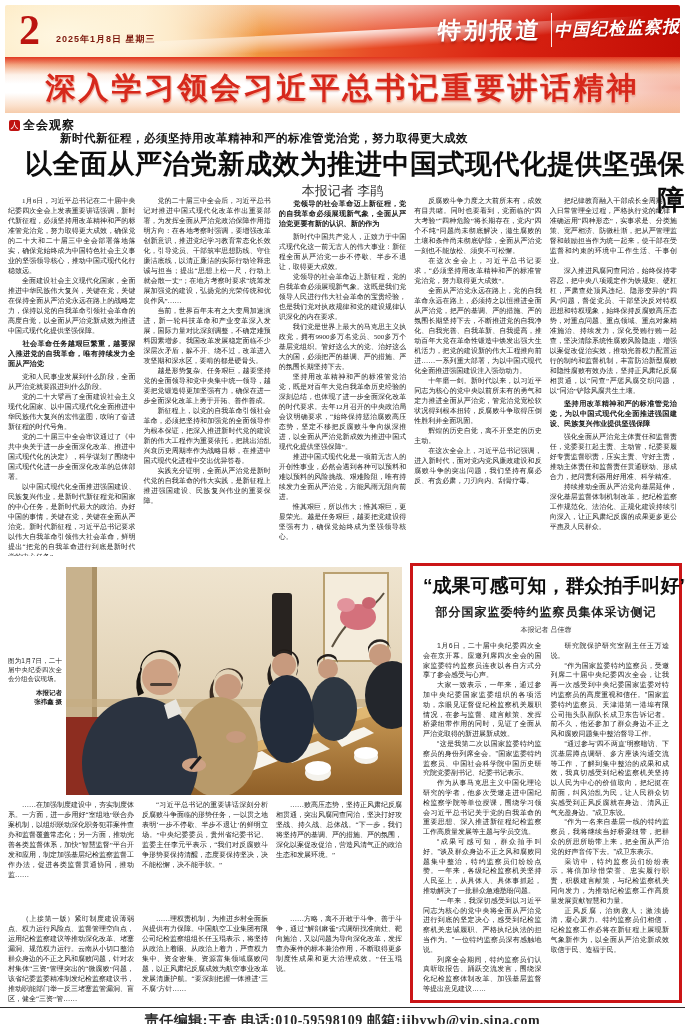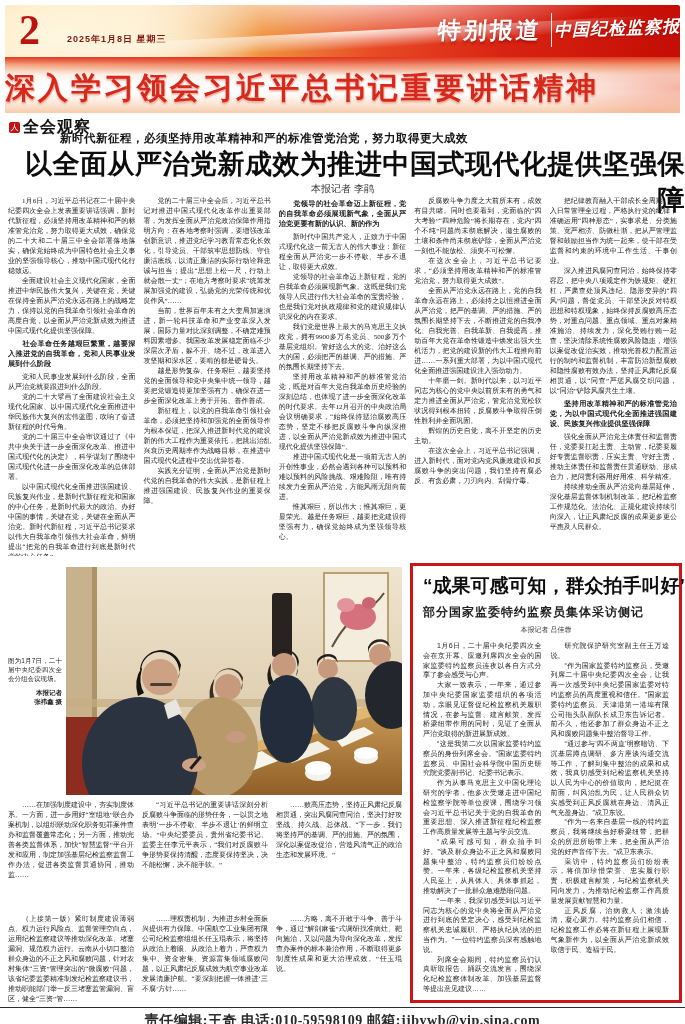--- a/index.html
+++ b/index.html
@@ -10,65 +10,65 @@
   .hdr-top{position:relative;height:52px;overflow:hidden;border-radius:2px 2px 0 0;
     background:
       radial-gradient(ellipse 300px 140px at 8% 60%, rgba(255,248,228,.96) 0%, rgba(255,240,210,.8) 38%, rgba(255,230,190,0) 68%),
       radial-gradient(ellipse 430px 80px at 52% -30%, rgba(255,255,255,.9), rgba(255,255,255,0) 62%),
       linear-gradient(99deg,#f6cd7a 0%,#f7ead0 20%,#f0953f 38%,#e84b26 55%,#d92312 74%,#c30d05 100%);}
   .hdr-top::after{content:"";position:absolute;left:-8%;top:26px;width:120%;height:70px;
       background:radial-gradient(ellipse 420px 26px at 50% 0%, rgba(255,255,255,.85), rgba(255,255,255,0) 70%);
       transform:rotate(-3deg);}
   .pagenum{position:absolute;left:14px;top:0px;font-family:"Liberation Serif",serif;
       font-size:42px;font-weight:bold;color:#bb1410;line-height:50px;}
-  .pagedate{position:absolute;left:62px;top:28px;font-size:9px;font-weight:bold;color:#7c170c;letter-spacing:1px;}
+  .pagedate{position:absolute;left:51px;top:28px;font-size:9px;font-weight:bold;color:#7c170c;letter-spacing:1px;}
   .sect{position:absolute;right:138px;top:10px;font-size:23px;font-weight:bold;color:#fff;
       letter-spacing:3px;transform:skewX(-5deg);text-shadow:0 2px 3px rgba(110,0,0,.55);}
   .mast-div{position:absolute;right:128px;top:8px;width:1px;height:34px;background:rgba(255,255,255,.9);}
   .mast{position:absolute;right:8px;top:12px;width:118px;font-family:"Liberation Serif",serif;
       font-style:italic;font-weight:bold;font-size:17px;color:#fff;transform:rotate(-2deg);
       letter-spacing:1px;text-shadow:0 1px 2px rgba(120,0,0,.5);white-space:nowrap;}
   .hdr-strip{position:relative;height:56px;overflow:hidden;
       background:
         radial-gradient(ellipse 560px 26px at 50% 0%, rgba(223,48,26,.5), rgba(223,48,26,0) 75%),
         radial-gradient(ellipse 200px 60px at 100% 55%, rgba(233,90,50,.45), rgba(233,90,50,0) 70%),
         linear-gradient(180deg,#e23a22 0%,#f4ad88 14%,#fdf1e8 32%,#ffffff 48%,#ffffff 64%,#fbe2cf 86%,#f6ccab 100%);}
-  .banner-title{position:absolute;left:0;right:0;top:11px;text-align:left;
+  .banner-title{position:absolute;left:0;right:0;top:11px;text-align:center;
       font-size:30px;font-weight:bold;color:#d6281c;letter-spacing:3px;
       text-shadow:1px 1px 0 #f6b49e, 0 2px 2px rgba(150,20,5,.25);}
   
   .observe{position:absolute;left:9px;top:117px;display:flex;align-items:center;gap:3px;}
   .obs-icon{width:11px;height:11px;background:#c01312;color:#fff;font-size:8px;line-height:11px;
       text-align:center;border-radius:2px;}
-  .obs-label{font-family:"Liberation Serif",serif;font-size:16px;font-weight:bold;color:#111;letter-spacing:1px;text-align:center;}
+  .obs-label{font-family:"Liberation Serif",serif;font-size:12px;font-weight:bold;color:#111;letter-spacing:1px;text-align:center;}
   .kicker{position:absolute;left:60px;right:20px;top:131px;text-align:left;
       font-size:11.5px;font-weight:bold;color:#151515;letter-spacing:.5px;}
   .headline{position:absolute;left:0;right:0;top:146px;text-align:right;
       font-size:27px;font-weight:bold;color:#0d0d0d;letter-spacing:.5px;}
-  .byline{position:absolute;left:0;right:0;top:182px;text-align:center;font-size:10px;color:#333;}
+  .byline{position:absolute;left:0;right:0;top:182px;text-align:center;font-size:13px;color:#333;}
   
   .cols{position:absolute;left:8px;top:196px;width:669px;height:360px;display:flex;gap:8px;}
   .col{flex:1 1 0;overflow:hidden;}
   .col p, .smallcol p{margin:0;font-size:7px;line-height:10px;text-align:justify;
       text-indent:2em;word-break:break-all;color:#1b1b1b;font-family:Liberation Serif, serif;}
   .col p.bd, .smallcol p.bd{font-weight:bold;font-size:7.2px;margin:3px 0;}
   
   .caption{position:absolute;left:8px;top:656px;width:54px;font-size:6.5px;line-height:9px;
       text-align:justify;word-break:break-all;color:#222;}
   .caption .credit{margin-top:5px;font-weight:bold;text-align:right;}
   .photo{position:absolute;left:66px;top:567px;width:336px;height:228px;overflow:hidden;background:#d9c9ae;}
   
   .belowphoto{position:absolute;left:8px;top:800px;width:394px;height:104px;display:flex;gap:8px;}
   .continued{position:absolute;left:8px;top:914px;width:394px;height:90px;display:flex;gap:8px;}
   .smallcol{flex:1 1 0;overflow:hidden;}
   
   .redbox{position:absolute;left:410px;top:563px;width:272px;height:440px;box-sizing:border-box;
       border:3px solid #cb1517;background:#fff;padding:7px 10px 0;}
   .box-title{text-align:center;font-size:19px;font-weight:bold;color:#0d0d0d;letter-spacing:0px;white-space:nowrap;}
-  .box-sub{font-size:12px;font-weight:bold;color:#222;margin-top:5px;letter-spacing:1px;}
+  .box-sub{text-align:center;font-size:12px;font-weight:bold;color:#222;margin-top:5px;letter-spacing:1px;}
   .box-byline{text-align:center;font-size:7px;color:#333;margin-top:4px;}
   .box-cols{display:flex;gap:9px;margin-top:6px;height:352px;}
   .box-cols .bcol{flex:1 1 0;overflow:hidden;}
   .bcol p{margin:0;font-size:7px;line-height:9.8px;text-align:justify;text-indent:2em;
       word-break:break-all;color:#1b1b1b;}
   
   .footrule{position:absolute;left:0;right:0;top:1007px;border-top:1.5px solid #2d2d2d;}
   .footer{position:absolute;left:0;right:0;top:1012px;text-align:center;
       font-family:"Liberation Serif",serif;font-size:14px;font-weight:bold;color:#2a2a2a;letter-spacing:.5px;}
 </style>
@@ -95,21 +95,21 @@
     <span class="obs-label">全会观察</span>
   </div>
   <div class="kicker">新时代新征程，必须坚持用改革精神和严的标准管党治党，努力取得更大成效</div>
   <div class="headline">以全面从严治党新成效为推进中国式现代化提供坚强保障</div>
   <div class="byline">本报记者 李鹃</div>
 
   <div class="cols">
     <div class="col">
       <p>1月6日，习近平总书记在二十届中央纪委四次全会上发表重要讲话强调，新时代新征程，必须坚持用改革精神和严的标准管党治党，努力取得更大成效，确保党的二十大和二十届三中全会部署落地落实，确保党始终成为中国特色社会主义事业的坚强领导核心，推动中国式现代化行稳致远。</p>
       <p>全面建设社会主义现代化国家，全面推进中华民族伟大复兴，关键在党，关键在保持全面从严治党永远在路上的战略定力，保持以党的自我革命引领社会革命的高度自觉，以全面从严治党新成效为推进中国式现代化提供坚强保障。</p>
-      <p class="bd">社会革命任务越艰巨繁重，越要深入推进党的自我革命，党和人民事业发展到什么阶段</p>
+      <p class="bd">社会革命任务越艰巨繁重，越要深入推进党的自我革命，唯有持续发力全面从严治党</p>
       <p>党和人民事业发展到什么阶段，全面从严治党就要跟进到什么阶段。</p>
       <p>党的二十大擘画了全面建设社会主义现代化国家、以中国式现代化全面推进中华民族伟大复兴的宏伟蓝图，吹响了奋进新征程的时代号角。</p>
       <p>党的二十届三中全会审议通过了《中共中央关于进一步全面深化改革、推进中国式现代化的决定》，科学谋划了围绕中国式现代化进一步全面深化改革的总体部署。</p>
       <p>以中国式现代化全面推进强国建设、民族复兴伟业，是新时代新征程党和国家的中心任务，是新时代最大的政治。办好中国的事情，关键在党，关键在全面从严治党。新时代新征程，习近平总书记要求以伟大自我革命引领伟大社会革命，鲜明提出“把党的自我革命进行到底是新时代党的中心任务”。</p>
 
     </div>
     <div class="col">
       <p>党的二十届三中全会后，习近平总书记对推进中国式现代化改革作出重要部署，为发挥全面从严治党政治保障作用指明方向：在各地考察时强调，要增强改革创新意识，推进党纪学习教育常态化长效化，引导党员、干部筑牢思想防线、守住廉洁底线，以清正廉洁的实际行动诠释忠诚与担当；提出“思想上松一尺，行动上就会散一丈”；在地方考察时要求“统筹发展加强党的建设，弘扬党的光荣传统和优良作风”……</p>
       <p>当前，世界百年未有之大变局加速演进，新一轮科技革命和产业变革深入发展，国际力量对比深刻调整，不确定难预料因素增多。我国改革发展稳定面临不少深层次矛盾，躲不开、绕不过，改革进入攻坚期和深水区，要啃的都是硬骨头。</p>
       <p>越是形势复杂、任务艰巨，越要坚持党的全面领导和党中央集中统一领导，越要把党锻造得更加坚强有力，确保在进一步全面深化改革上勇于开拓、善作善成。</p>

